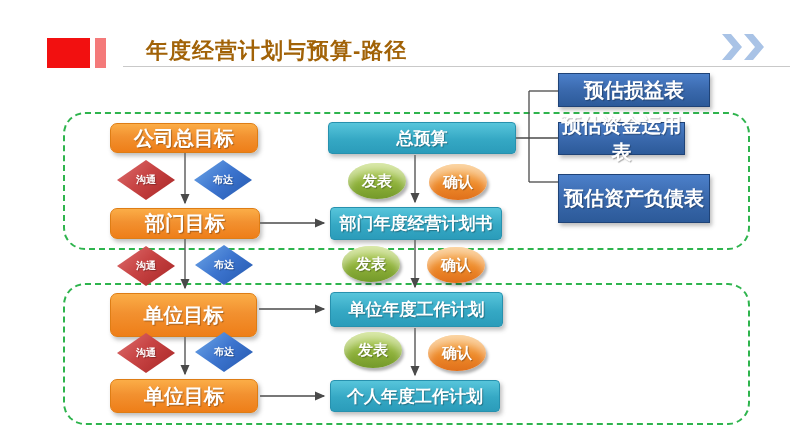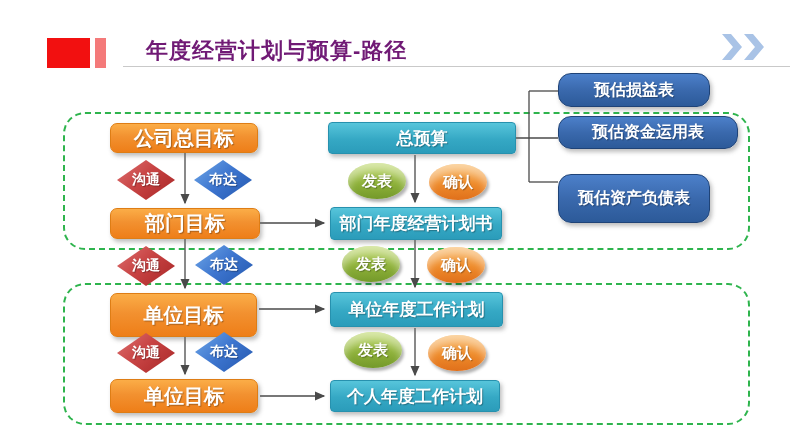--- a/index.html
+++ b/index.html
@@ -5,21 +5,21 @@
   html,body{margin:0;padding:0;background:#fff;}
   .slide{
     position:relative;width:800px;height:446px;background:#ffffff;overflow:hidden;
     font-family:"Liberation Sans","DejaVu Sans",sans-serif;
   }
   
   .logo-red{position:absolute;left:47px;top:38px;width:43px;height:30px;background:#f21010;}
   .logo-bar{position:absolute;left:95px;top:38px;width:11px;height:30px;background:#f47a7a;}
   .page-title{
     position:absolute;left:146px;top:36px;margin:0;height:30px;line-height:30px;
-    font-size:22px;font-weight:bold;color:#701a75;letter-spacing:1px;
+    font-size:22px;font-weight:bold;color:#a16207;letter-spacing:1px;
   }
   .header-rule{position:absolute;left:123px;top:66px;width:667px;height:1px;background:#c9c9c9;}
   .chevrons{position:absolute;left:720px;top:33px;}
   
   .region{
     position:absolute;border:2px dashed #2eb44d;border-radius:22px;background:transparent;
   }
   .region.r1{left:63px;top:112px;width:683px;height:134px;}
   .region.r2{left:63px;top:283px;width:683px;height:138px;}
   
@@ -35,24 +35,24 @@
   .box.orange{
     background:linear-gradient(180deg,#fbad47 0%,#f29130 45%,#ee7e18 100%);
     border:1px solid #de7d15;font-size:20px;
   }
   .box.teal{
     background:linear-gradient(180deg,#57c5db 0%,#35a8c4 55%,#2b9cba 100%);
     border:1px solid #2791ae;border-radius:4px;font-size:17px;
   }
   .box.blue{
     background:linear-gradient(180deg,#4c80ca 0%,#3a69ad 50%,#2c5a99 100%);
-    border:1px solid #1f4377;border-radius:13px;font-size:16px;
+    border:1px solid #1f4377;border-radius:0;font-size:20px;
   }
   .diamond{
-    width:58px;height:40px;font-size:14px;
+    width:58px;height:40px;font-size:10px;
     clip-path:polygon(50% 0%,100% 50%,50% 100%,0% 50%);
     filter:drop-shadow(2px 3px 2px rgba(0,0,0,0.3));
   }
   .diamond.red{background:linear-gradient(135deg,#dd7070 0%,#c84444 45%,#a82626 100%);}
   .diamond.blu{background:linear-gradient(135deg,#6fa8e8 0%,#3c74ce 50%,#2458ae 100%);}
   .ellipse{
     width:58px;height:36px;border-radius:50%;font-size:15px;
     box-shadow:inset 0 8px 8px rgba(255,255,255,0.45),2px 3px 3px rgba(0,0,0,0.3);
     text-align:center;
   }
@@ -101,21 +101,21 @@
   <div class="node box orange" style="left:110px;top:208px;width:150px;height:31px">部门目标</div>
   <div class="node box orange" style="left:110px;top:293px;width:147px;height:44px">单位目标</div>
   <div class="node box orange" style="left:110px;top:379px;width:148px;height:34px">单位目标</div>
 
   <div class="node box teal" style="left:328px;top:122px;width:188px;height:32px">总预算</div>
   <div class="node box teal" style="left:330px;top:207px;width:172px;height:33px">部门年度经营计划书</div>
   <div class="node box teal" style="left:330px;top:292px;width:173px;height:35px">单位年度工作计划</div>
   <div class="node box teal" style="left:330px;top:380px;width:170px;height:32px">个人年度工作计划</div>
 
   <div class="node box blue" style="left:558px;top:73px;width:152px;height:34px">预估损益表</div>
-  <div class="node box blue" style="left:558px;top:116px;width:180px;height:33px">预估资金运用表</div>
+  <div class="node box blue" style="left:558px;top:122px;width:127px;height:33px">预估资金运用表</div>
   <div class="node box blue" style="left:558px;top:174px;width:152px;height:49px">预估资产负债表</div>
 
   <div class="node diamond red" style="left:117px;top:160px">沟通</div>
   <div class="node diamond blu" style="left:194px;top:160px">布达</div>
   <div class="node diamond red" style="left:117px;top:246px">沟通</div>
   <div class="node diamond blu" style="left:195px;top:245px">布达</div>
   <div class="node diamond red" style="left:117px;top:333px">沟通</div>
   <div class="node diamond blu" style="left:195px;top:332px">布达</div>
 
   <div class="node ellipse green" style="left:348px;top:163px">发表</div>

